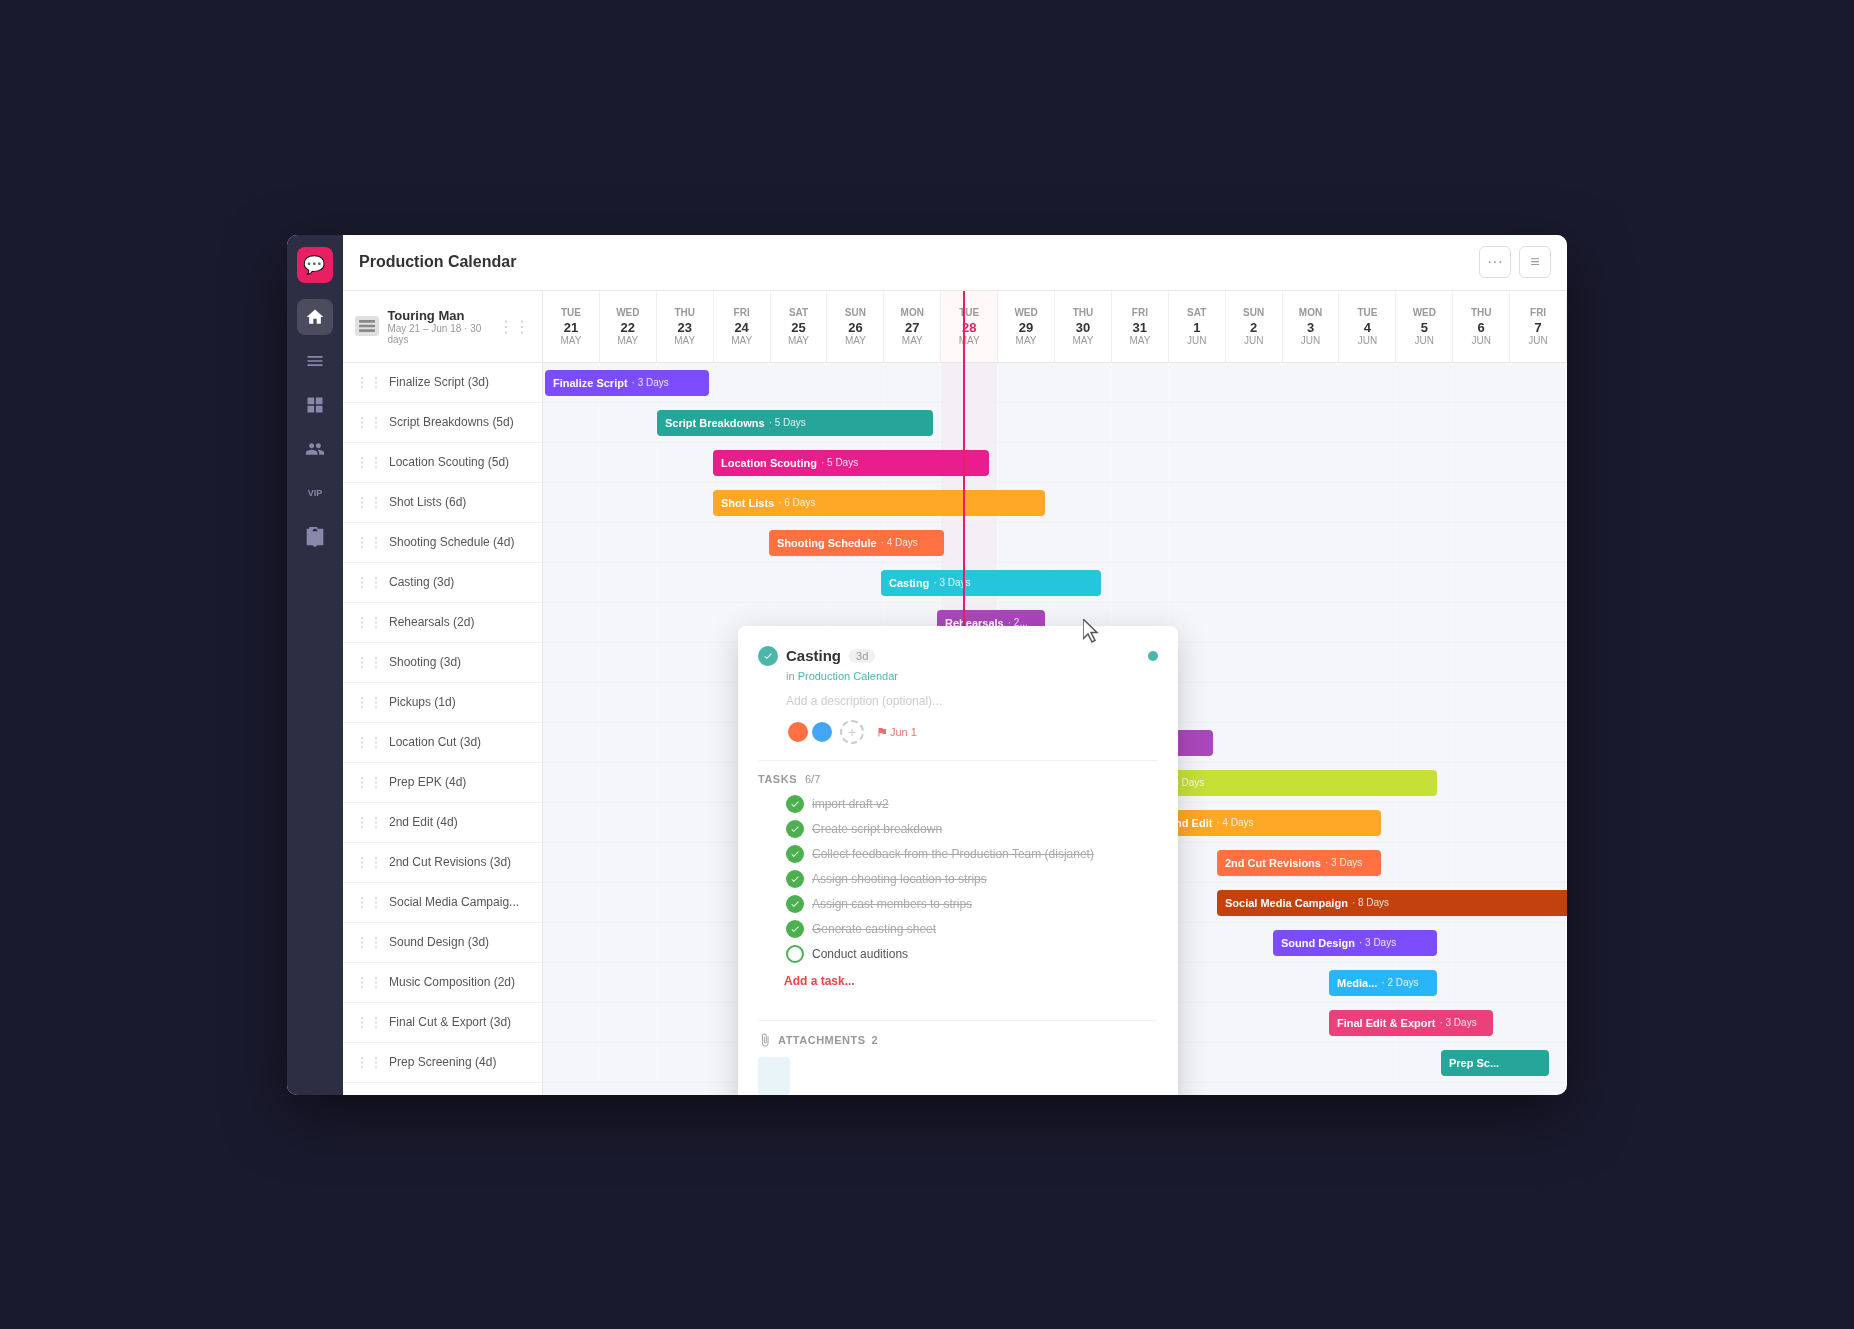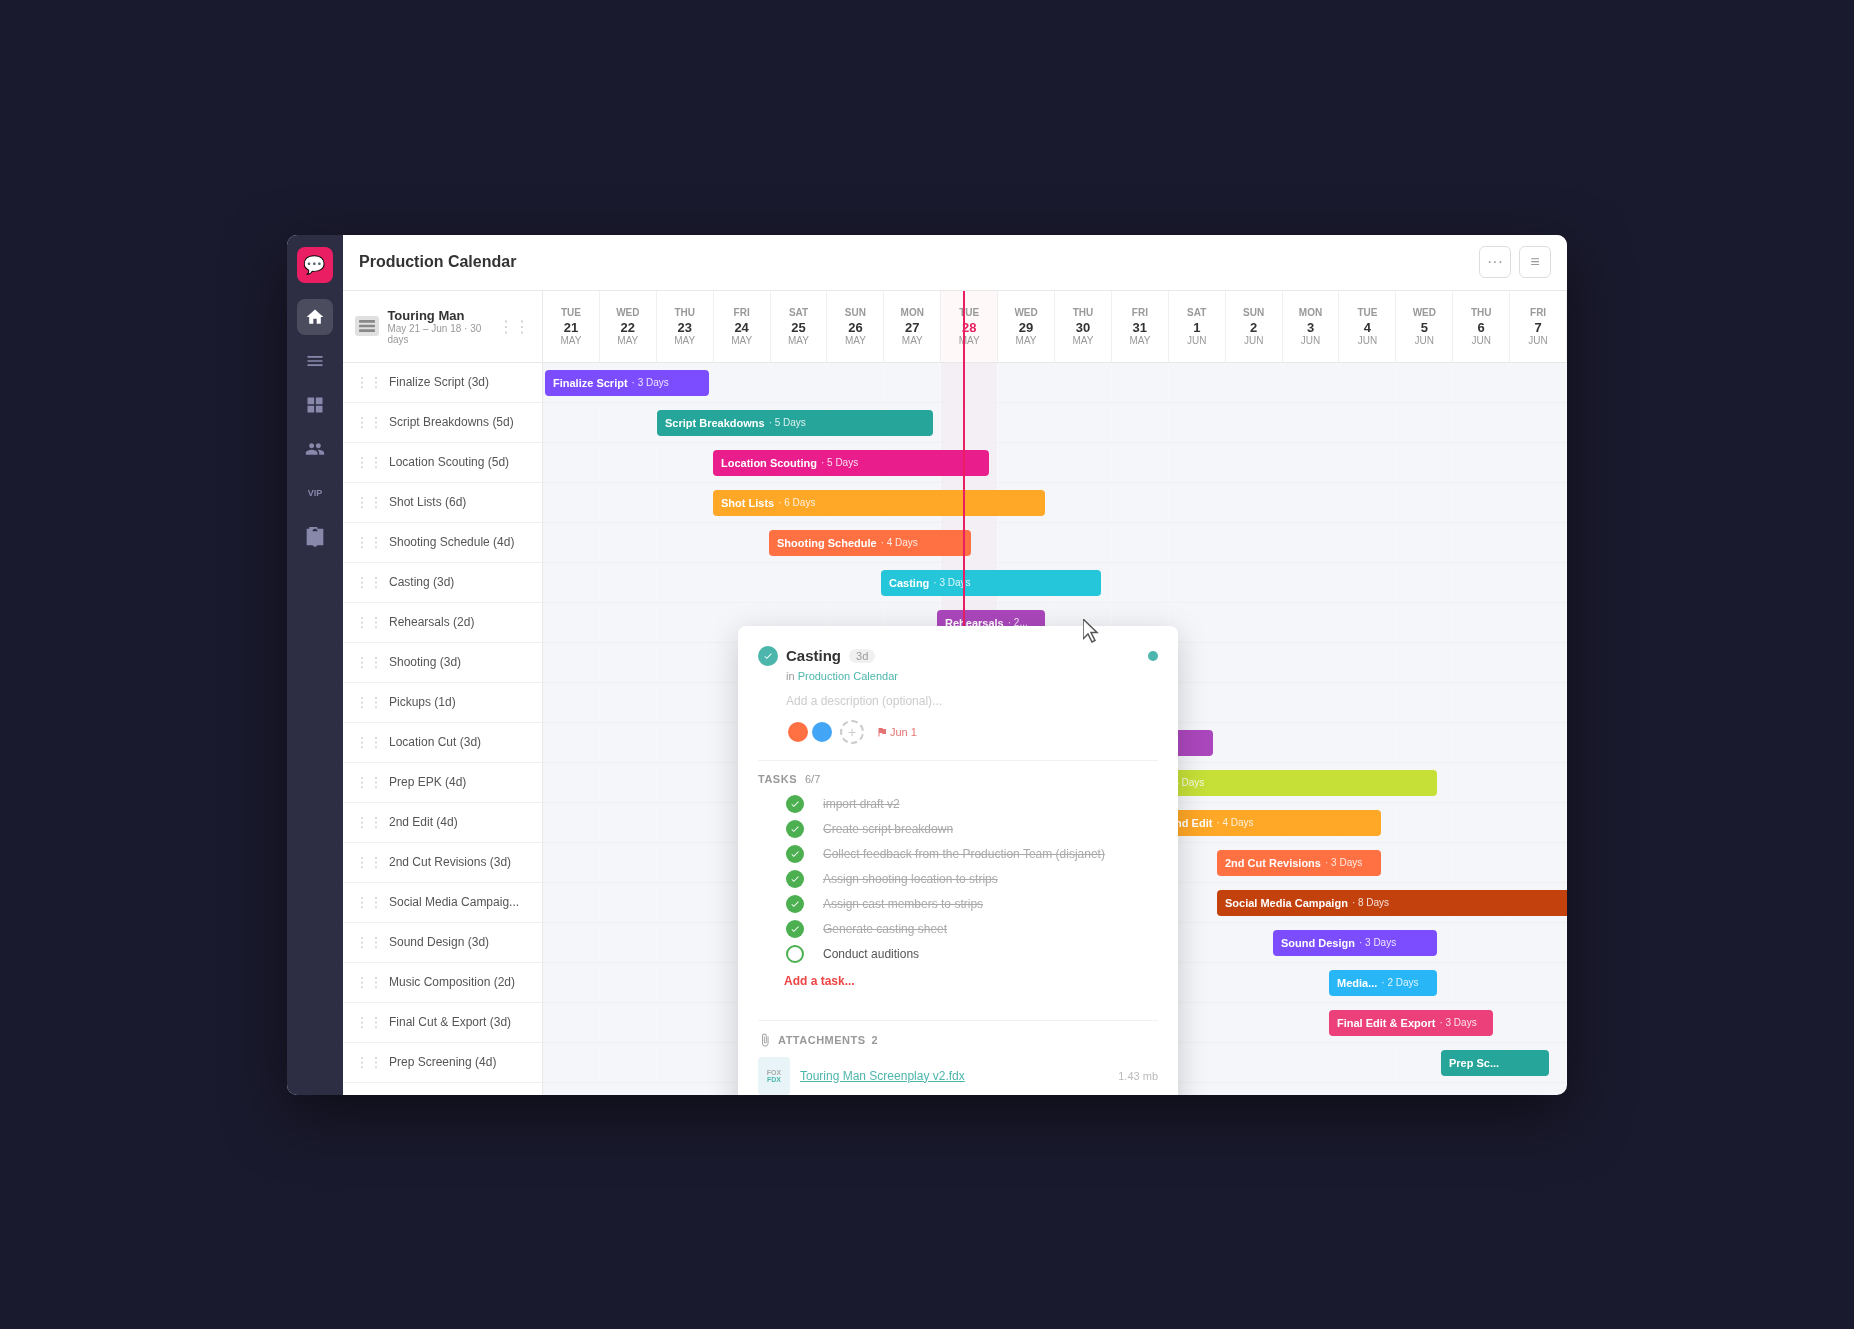--- a/index.html
+++ b/index.html
@@ -66,21 +66,21 @@
     .popup-meta { display: flex; align-items: center; gap: 6px; margin-bottom: 16px; padding-left: 28px; }
     .avatar { width: 24px; height: 24px; border-radius: 50%; border: 2px solid white; }
     .avatar-1 { background: #ff7043; }
     .avatar-2 { background: #42a5f5; }
     .avatar-placeholder { width: 24px; height: 24px; border-radius: 50%; border: 2px dashed #ccc; display: flex; align-items: center; justify-content: center; font-size: 14px; color: #ccc; }
     .divider { height: 1px; background: #f0f0f0; margin: 0 0 12px; }
     .tasks-section { margin-bottom: 28px; }
     .tasks-header { display: flex; align-items: center; gap: 8px; margin-bottom: 10px; }
     .tasks-label { font-size: 11px; font-weight: 700; color: #999; letter-spacing: 0.5px; text-transform: uppercase; }
     .tasks-count { font-size: 11px; color: #999; }
-    .task-item { display: flex; align-items: center; gap: 19px; margin-bottom: 7px; padding-left: 28px; }
+    .task-item { display: flex; align-items: center; gap: 8px; margin-bottom: 7px; padding-left: 28px; }
     .task-check { width: 18px; height: 18px; border-radius: 50%; background: #4caf50; display: flex; align-items: center; justify-content: center; flex-shrink: 0; }
     .task-check-empty { width: 18px; height: 18px; border-radius: 50%; border: 2px solid #4caf50; display: flex; align-items: center; justify-content: center; flex-shrink: 0; }
     .task-text { font-size: 12px; color: #555; }
     .task-text.done { text-decoration: line-through; color: #aaa; }
     .add-task { font-size: 12px; color: #bbb; padding: 4px 0; cursor: pointer; }
     .attachments-section { margin-top: 8px; }
     .attachments-header { font-size: 11px; font-weight: 700; color: #999; letter-spacing: 0.5px; text-transform: uppercase; margin-bottom: 10px; display: flex; align-items: center; gap: 6px; }
     .attachment-item { display: flex; align-items: center; gap: 10px; margin-bottom: 8px; }
     .attachment-icon { width: 32px; height: 38px; background: #e8f4f8; border-radius: 4px; display: flex; align-items: center; justify-content: center; font-size: 8px; font-weight: 700; color: #4db6ac; flex-direction: column; flex-shrink: 0; }
     .attachment-name { font-size: 12px; color: #4db6ac; text-decoration: underline; cursor: pointer; flex: 1; }
@@ -696,21 +696,21 @@
               <span class="bar-days">· 5 Days</span>
             </div>
             <div class="gantt-bar" style="left: 170px; width: 276px; top: 87px; background: rgb(233, 30, 140);">
               <span>Location Scouting</span>
               <span class="bar-days">· 5 Days</span>
             </div>
             <div class="gantt-bar" style="left: 170px; width: 332px; top: 127px; background: rgb(255, 167, 38);">
               <span>Shot Lists</span>
               <span class="bar-days">· 6 Days</span>
             </div>
-            <div class="gantt-bar" style="left: 226px; width: 202px; top: 167px; background: rgb(255, 112, 67);">
+            <div class="gantt-bar" style="left: 226px; width: 175px; top: 167px; background: rgb(255, 112, 67);">
               <span>Shooting Schedule</span>
               <span class="bar-days">· 4 Days</span>
             </div>
             <div class="gantt-bar" style="left: 338px; width: 220px; top: 207px; background: rgb(38, 198, 218);">
               <span>Casting</span>
               <span class="bar-days">· 3 Days</span>
             </div>
             <div class="gantt-bar" style="left: 394px; width: 108px; top: 247px; background: rgb(171, 71, 188);">
               <span>Rehearsals</span>
               <span class="bar-days">· 2...</span>
@@ -856,28 +856,20 @@
             <div class="attachments-header">
               <svg width="14" height="14" viewBox="0 0 24 24" fill="#999">
                   <path d="M16.5 6v11.5c0 2.21-1.79 4-4 4s-4-1.79-4-4V5c0-1.38 1.12-2.5 2.5-2.5s2.5 1.12 2.5 2.5v10.5c0 .55-.45 1-1 1s-1-.45-1-1V6H10v9.5c0 1.38 1.12 2.5 2.5 2.5s2.5-1.12 2.5-2.5V5c0-2.21-1.79-4-4-4S7 2.79 7 5v12.5c0 3.04 2.46 5.5 5.5 5.5s5.5-2.46 5.5-5.5V6h-1.5z"></path>
                 </svg>
               <span>ATTACHMENTS</span>
               <span style="color:#999;font-size:11px;">2</span>
             </div>
             <div id="attachment-list">
                 <div class="attachment-item">
     <div class="attachment-icon">
-      <span style="font-size:7px;color:#aaa;font-weight:700;">FOX</span>
-      <span style="font-size:7px;color:#4db6ac;">FDX</span>
-    </div>
-    <span class="attachment-name">Touring Man Screenplay v2.fdx</span>
-    <span class="attachment-size">1.43 mb</span>
-  </div>
-                <div class="attachment-item">
-    <div class="attachment-icon">
       
       
     </div>
 
   </div>
               </div>
 
           </div>
         </div>
 

